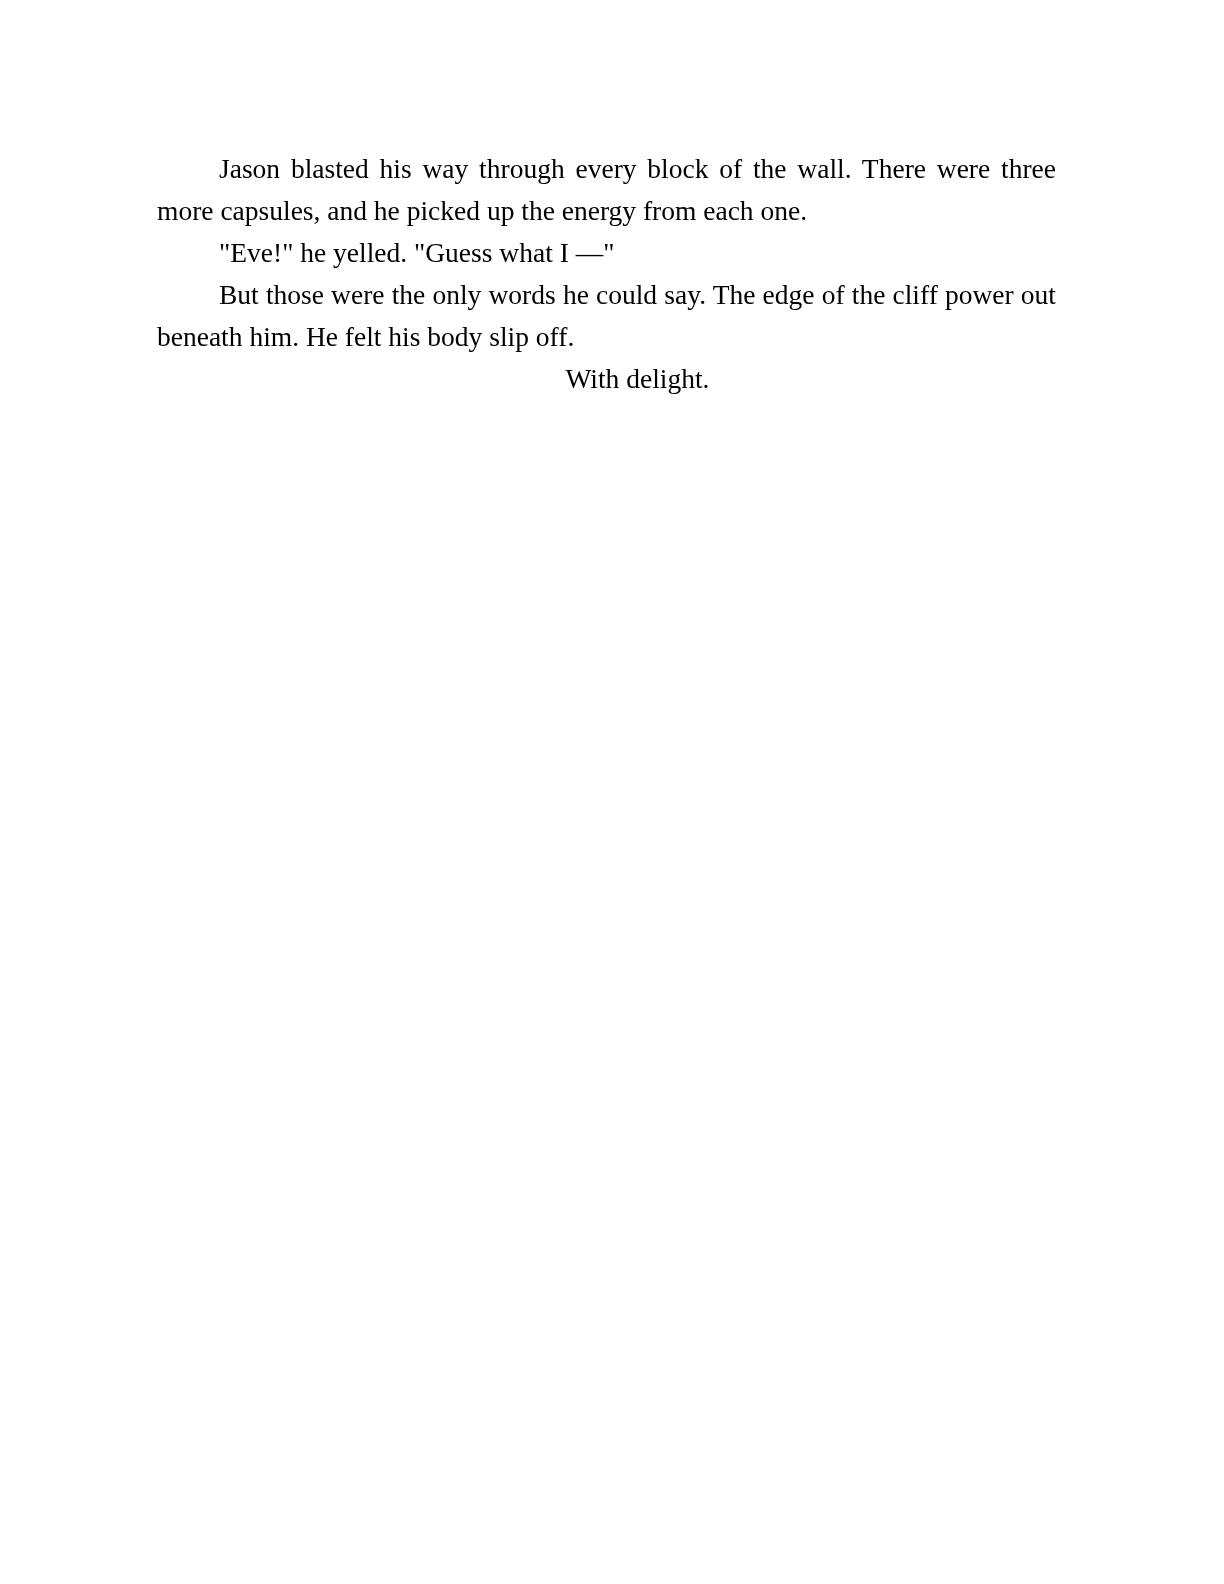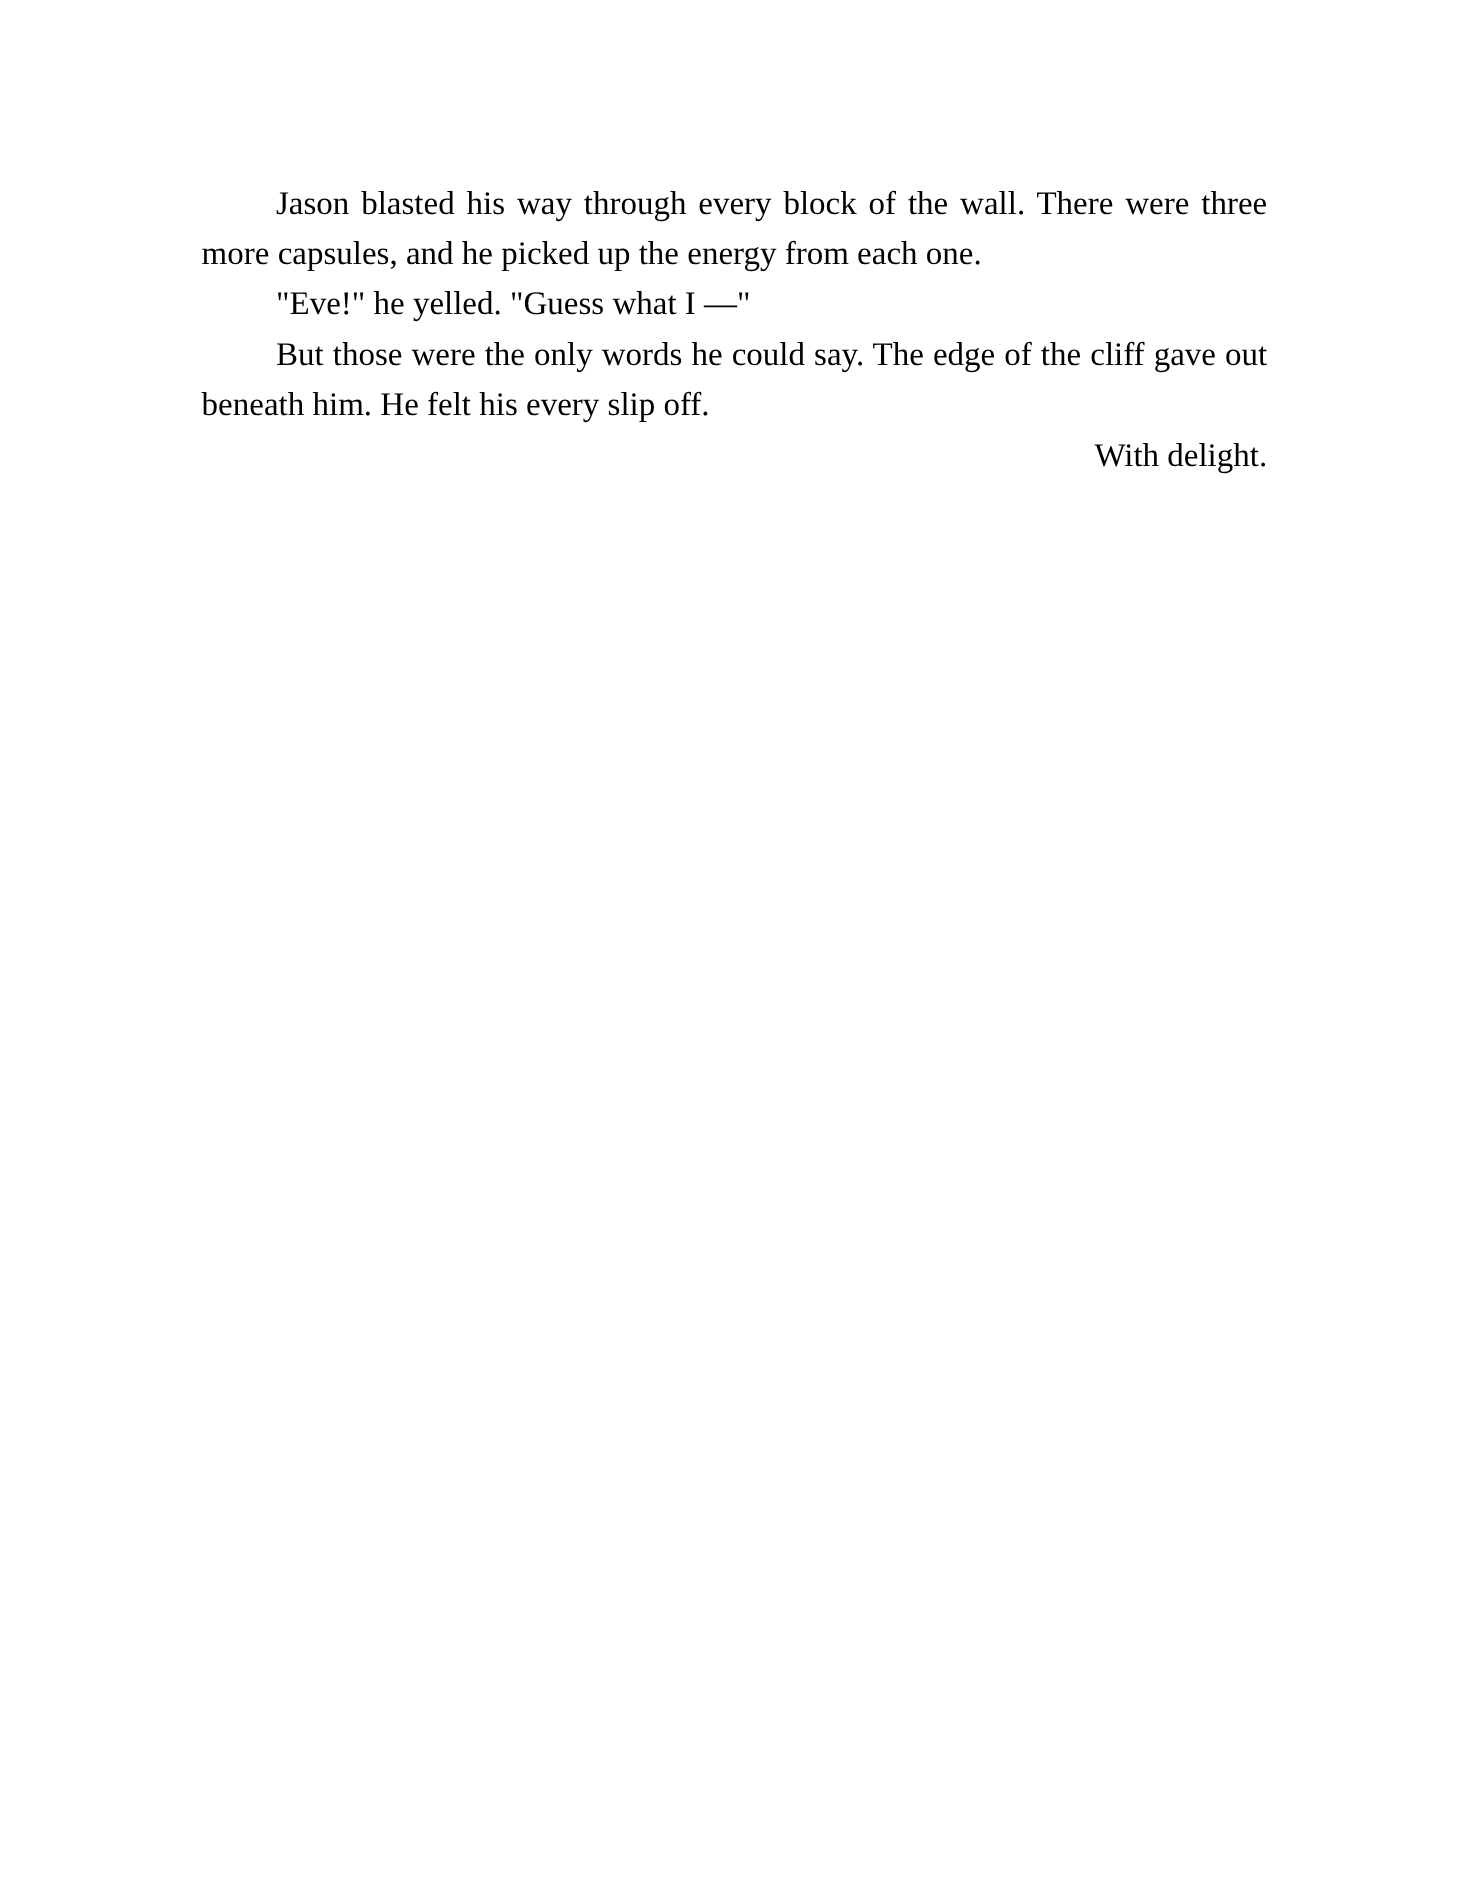--- a/index.html
+++ b/index.html
@@ -20,34 +20,34 @@
     box-sizing: border-box;
     background: #ffffff;
   }
   .text-block {
     position: absolute;
     left: 156px;
     top: 148px;
     width: 900px;
   }
   p.para {
-    margin: 0 0 0 12px;
+    margin: 0 0 0 1px;
     font-size: 27.5px;
     line-height: 42px;
     text-align: justify;
     text-indent: 62px;
     hyphens: none;
   }
   p.para:last-child {
-    text-align: right;
+    text-align: center;
   }
 </style>
 </head>
 <body>
 
 <div class="page">
   <div class="text-block">
     <p class="para">Jason blasted his way through every block of the wall. There were three more capsules, and he picked up the energy from each one.</p>
     <p class="para">"Eve!" he yelled. "Guess what I —"</p>
-    <p class="para">But those were the only words he could say. The edge of the cliff gave out beneath him. He felt his every slip off.</p>
+    <p class="para">But those were the only words he could say. The edge of the cliff power out beneath him. He felt his body slip off.</p>
     <p class="para">With delight.</p>
   </div>
 </div>
 
 </body></html>

